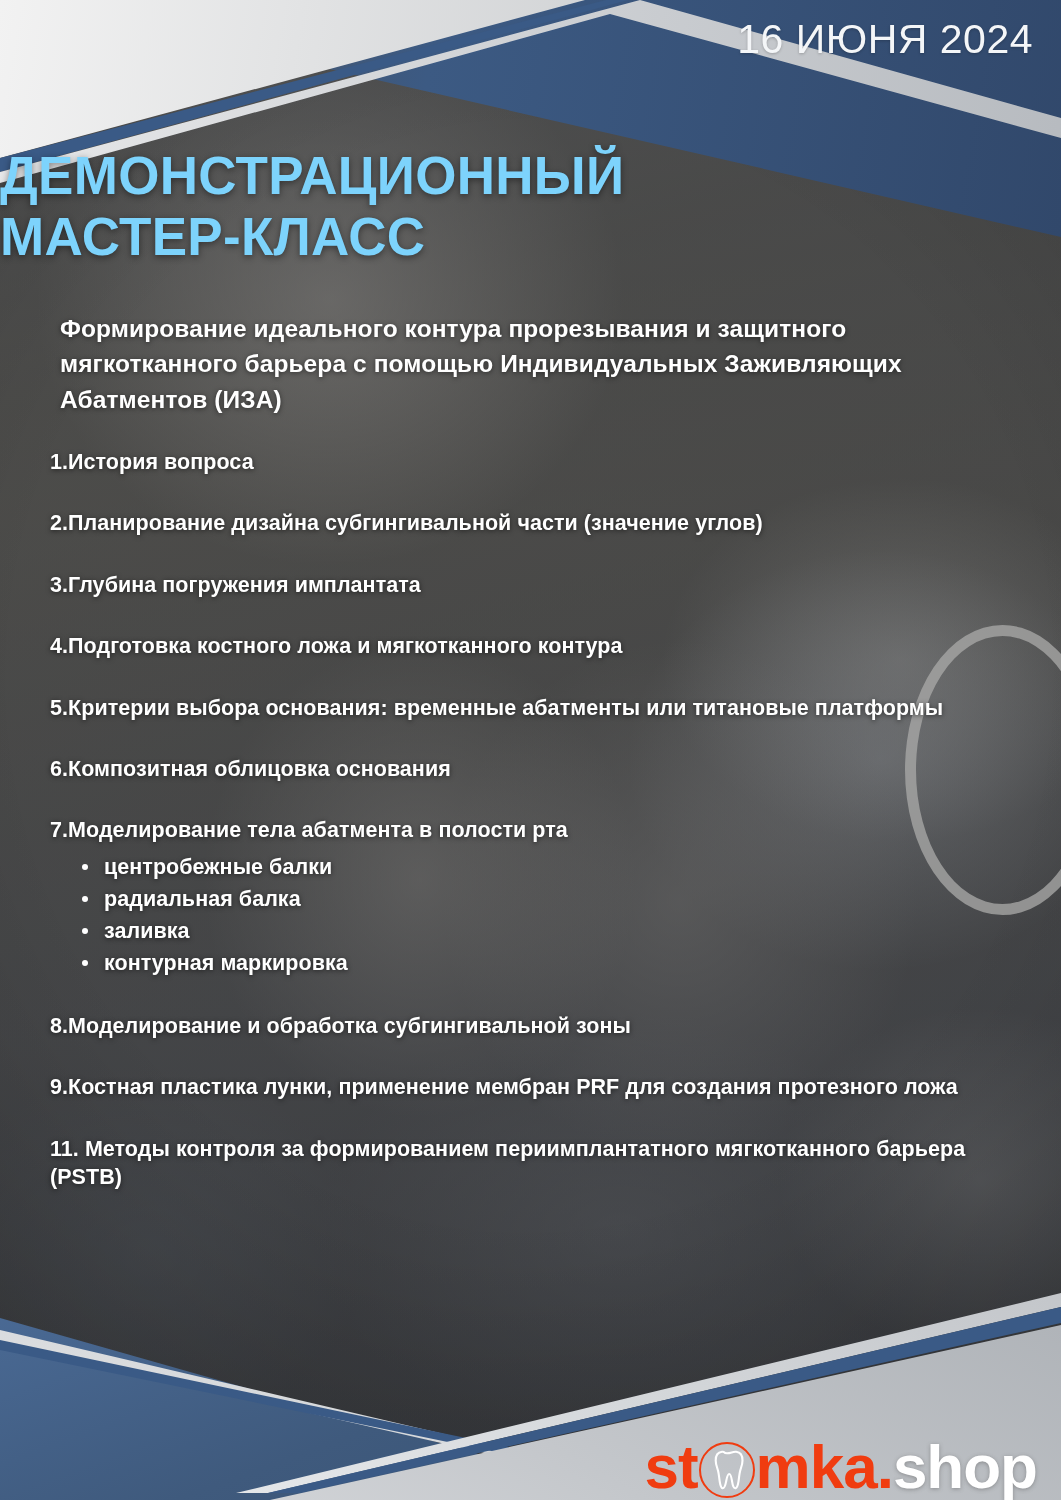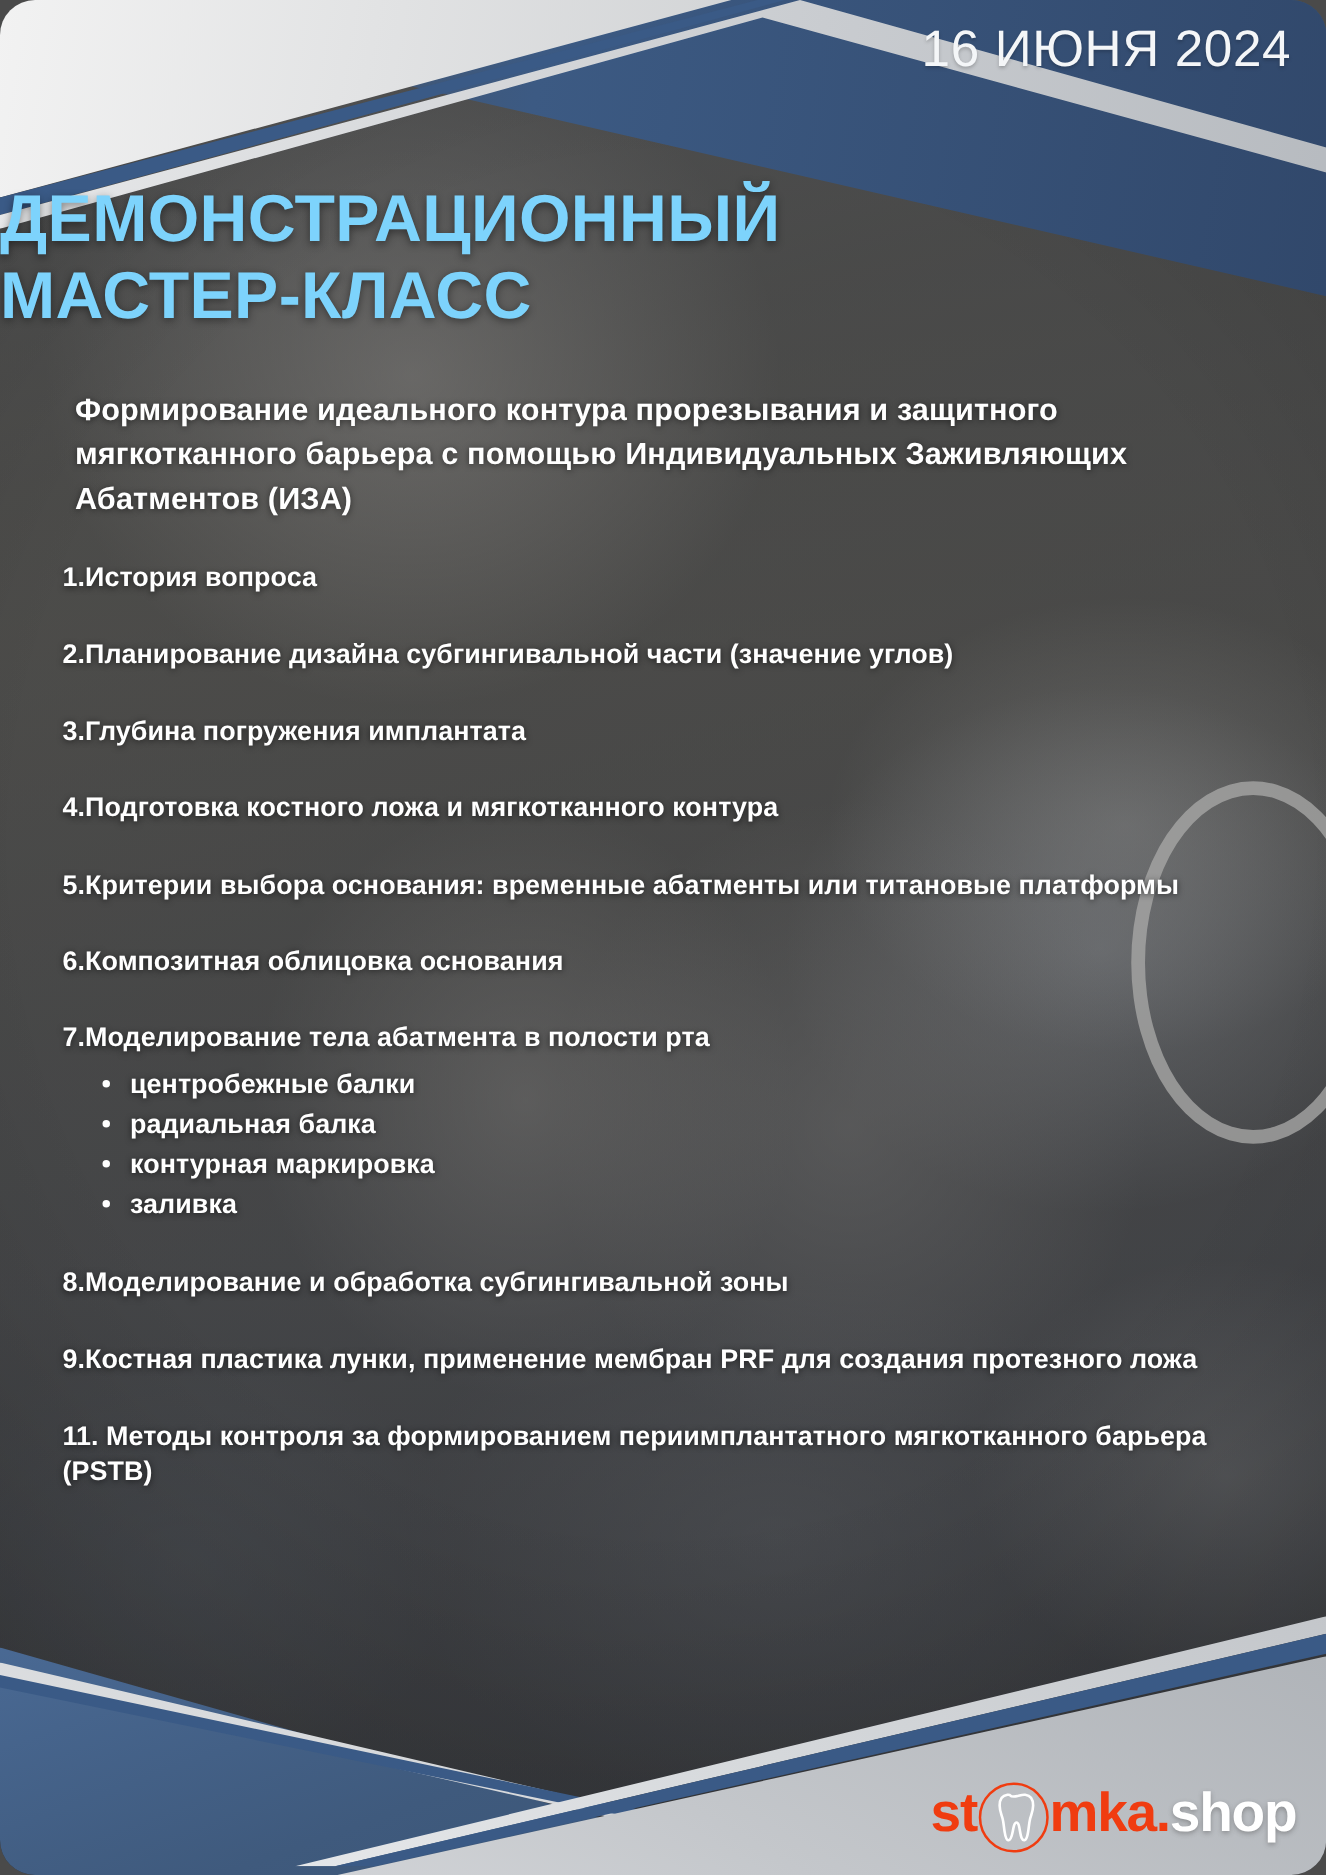--- a/index.html
+++ b/index.html
@@ -8,21 +8,20 @@
     width:1061px; height:1500px;
     font-family:"Liberation Sans", sans-serif;
     background:#4a4a4a;
     overflow:hidden;
   }
   #poster {
     position:relative;
     width:1061px; height:1500px;
     overflow:hidden;
     background:#4d4d4d;
-    border-radius:28px;
   }
 
   
   .photo-layer {
     position:absolute; inset:0;
     background:
       radial-gradient(ellipse 420px 380px at 330px 300px, rgba(210,205,198,.55), rgba(210,205,198,0) 70%),
       radial-gradient(ellipse 300px 330px at 420px 880px, rgba(190,185,178,.42), rgba(190,185,178,0) 72%),
       radial-gradient(ellipse 330px 360px at 680px 900px, rgba(175,172,168,.40), rgba(175,172,168,0) 72%),
       radial-gradient(ellipse 360px 300px at 880px 760px, rgba(205,212,222,.45), rgba(205,212,222,0) 70%),
@@ -169,23 +168,23 @@
   }
   .sub-list li::before {
     content:"";
     position:absolute; left:14px; top:13px;
     width:6px; height:6px; border-radius:50%;
     background:#ffffff;
   }
 
   
   .logo {
-    position:absolute; right:24px; bottom:21px;
+    position:absolute; right:24px; bottom:2px;
     display:flex; align-items:center;
-    font-size:44px; font-weight:700;
+    font-size:62px; font-weight:700;
     letter-spacing:-1px;
     z-index:22;
     line-height:1;
   }
   .logo .red { color:#f03c10; }
   .logo .white { color:#ffffff; text-shadow:0 1px 4px rgba(80,80,80,.45); }
   .logo .dot { color:#f03c10; }
   .tooth-mark {
     position:relative;
     width:56px; height:56px;
@@ -230,22 +229,22 @@
     <div class="agenda" id="agenda-list">
         <div class="agenda-item"><span>1.История вопроса</span></div>
         <div class="agenda-item"><span>2.Планирование дизайна субгингивальной части (значение углов)</span></div>
         <div class="agenda-item"><span>3.Глубина погружения имплантата</span></div>
         <div class="agenda-item"><span>4.Подготовка костного ложа и мягкотканного контура</span></div>
         <div class="agenda-item"><span>5.Критерии выбора основания: временные абатменты или титановые платформы</span></div>
         <div class="agenda-item"><span>6.Композитная облицовка основания</span></div>
         <div class="agenda-item"><span>7.Моделирование тела абатмента в полости рта</span><ul class="sub-list">
             <li>центробежные балки</li>
             <li>радиальная балка</li>
+            <li>заливка</li>
             <li>контурная маркировка</li>
-            <li>заливка</li>
           </ul></div>
         <div class="agenda-item"><span>8.Моделирование и обработка субгингивальной зоны</span></div>
         <div class="agenda-item"><span>9.Костная пластика лунки, применение мембран PRF для создания протезного ложа</span></div>
         <div class="agenda-item"><span>11. Методы контроля за формированием периимплантатного мягкотканного барьера (PSTB)</span></div>
       </div>
 
   </div>
 
   <div class="bot-blue-big"></div>
   <div class="bot-white-1"></div>

